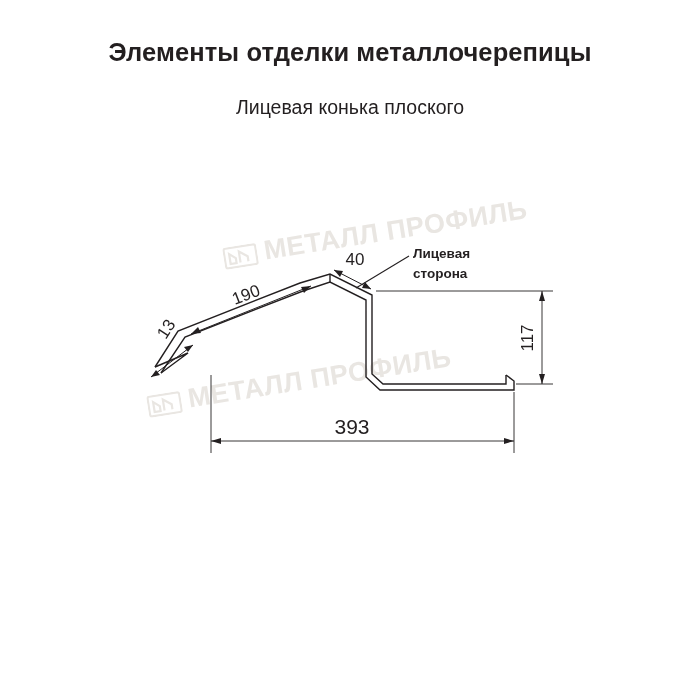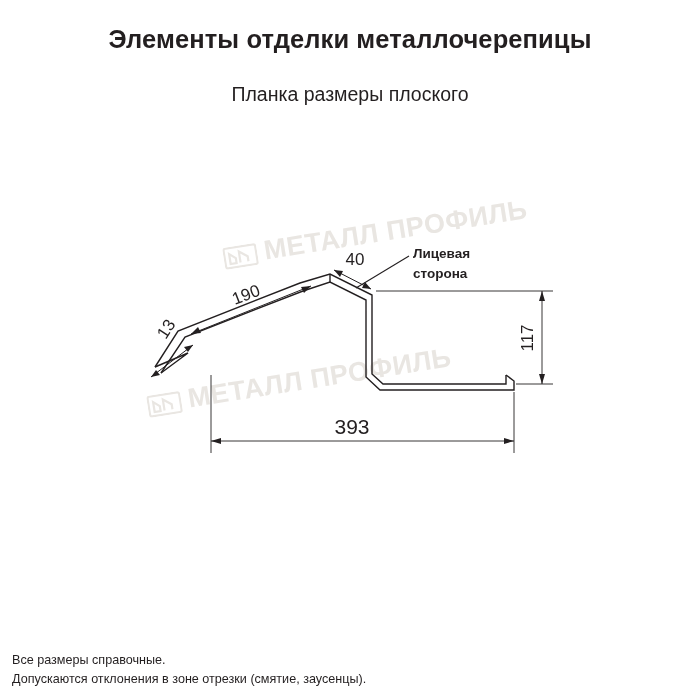--- a/index.html
+++ b/index.html
@@ -24,21 +24,21 @@
     position: absolute;
     top: 20px;
     left: 0;
     width: 700px;
     text-align: center;
   }
   .main-title {
     font-size: 25.5px;
     font-weight: bold;
     letter-spacing: 0.1px;
-    margin: 4px;
+    margin: 17px;
     line-height: 1.25;
   }
   .sub-title {
     font-size: 19.5px;
     margin: 0;
     margin-top: 26px;
     line-height: 1.3;
     font-weight: normal;
   }
   .code-title {
@@ -85,21 +85,21 @@
     fill: #231f20;
   }
 </style>
 </head>
 <body>
 
 <div class="page">
 
   <div class="title-block">
     <h1 class="main-title">Элементы отделки металлочерепицы</h1>
-    <h2 class="sub-title">Планка размеры плоского</h2>
+    <h2 class="sub-title">Лицевая конька плоского</h2>
   </div>
 
   <div class="wm wm1">
     <span class="wm-ico">
       <svg width="34" height="22" viewBox="0 0 34 22">
         <rect x="1" y="1" width="32" height="20" rx="2" fill="none" stroke="#e9e6e2" stroke-width="2.2"></rect>
         <path d="M6 17 L6 7 L12 12 L12 17 Z" fill="none" stroke="#e9e6e2" stroke-width="2.2"></path>
         <path d="M16 17 L16 6 L24 12 L24 17" fill="none" stroke="#e9e6e2" stroke-width="2.2"></path>
       </svg>
     </span><span>МЕТАЛЛ ПРОФИЛЬ</span>
@@ -188,18 +188,14 @@
         <path d="M514 207 L514 268"></path>
         <path d="M211 256 L514 256"></path>
         <path d="M211 256 l10 -3 l0 6 z" fill="#231f20" stroke="none"></path>
         <path d="M514 256 l-10 -3 l0 6 z" fill="#231f20" stroke="none"></path>
       </g>
       <text x="352" y="249" font-size="21" text-anchor="middle">393</text>
 
     </svg>
   </div>
 
-  <div class="footer">
-    <div>Все размеры справочные.</div>
-    <div>Допускаются отклонения в зоне отрезки (смятие, заусенцы).</div>
-  </div>
 
 </div>
 
 </body></html>

